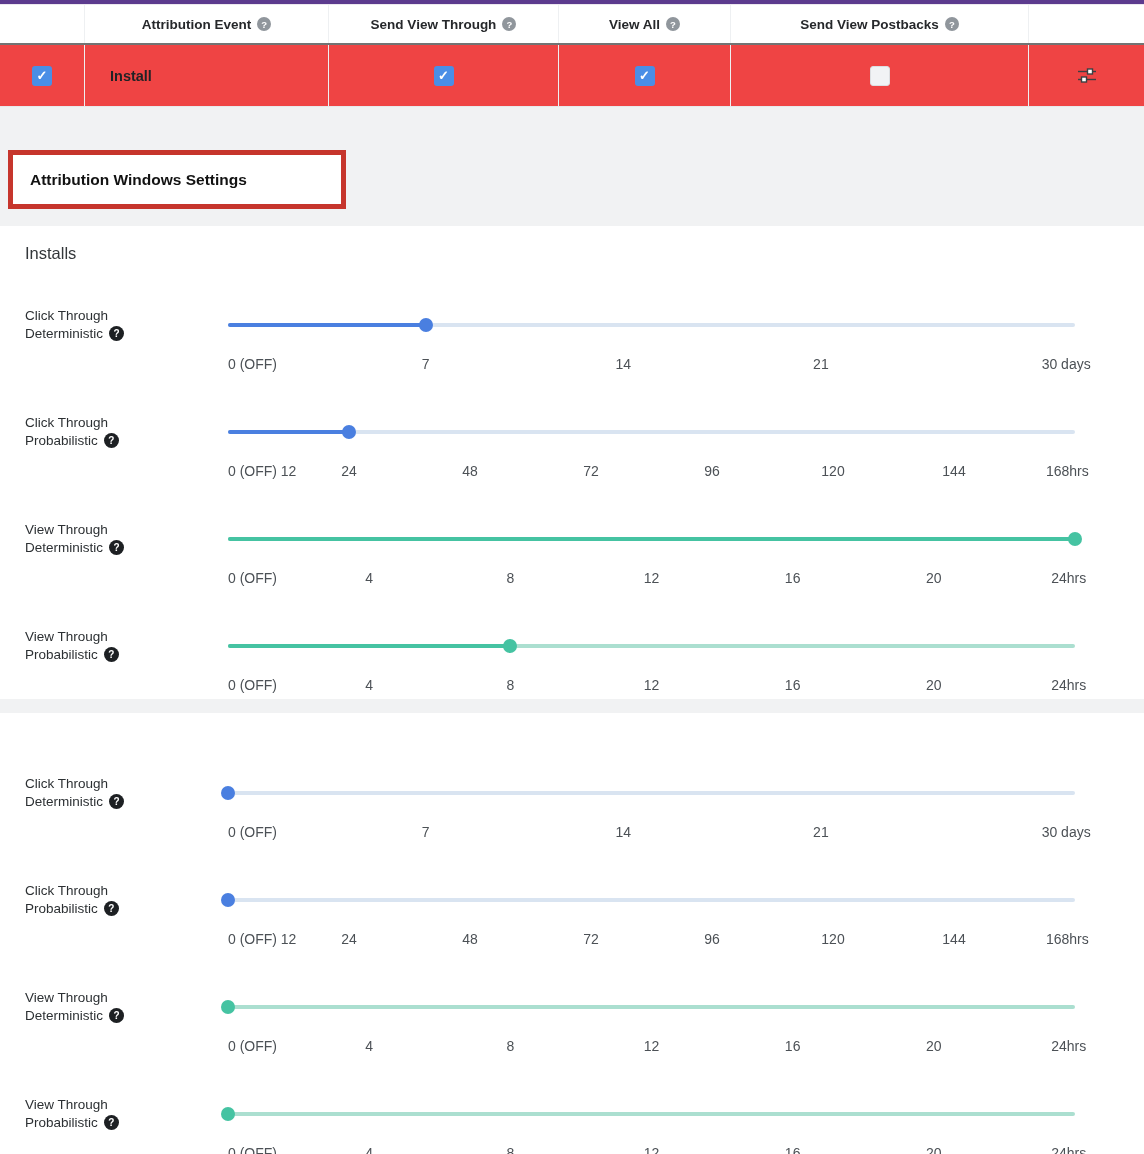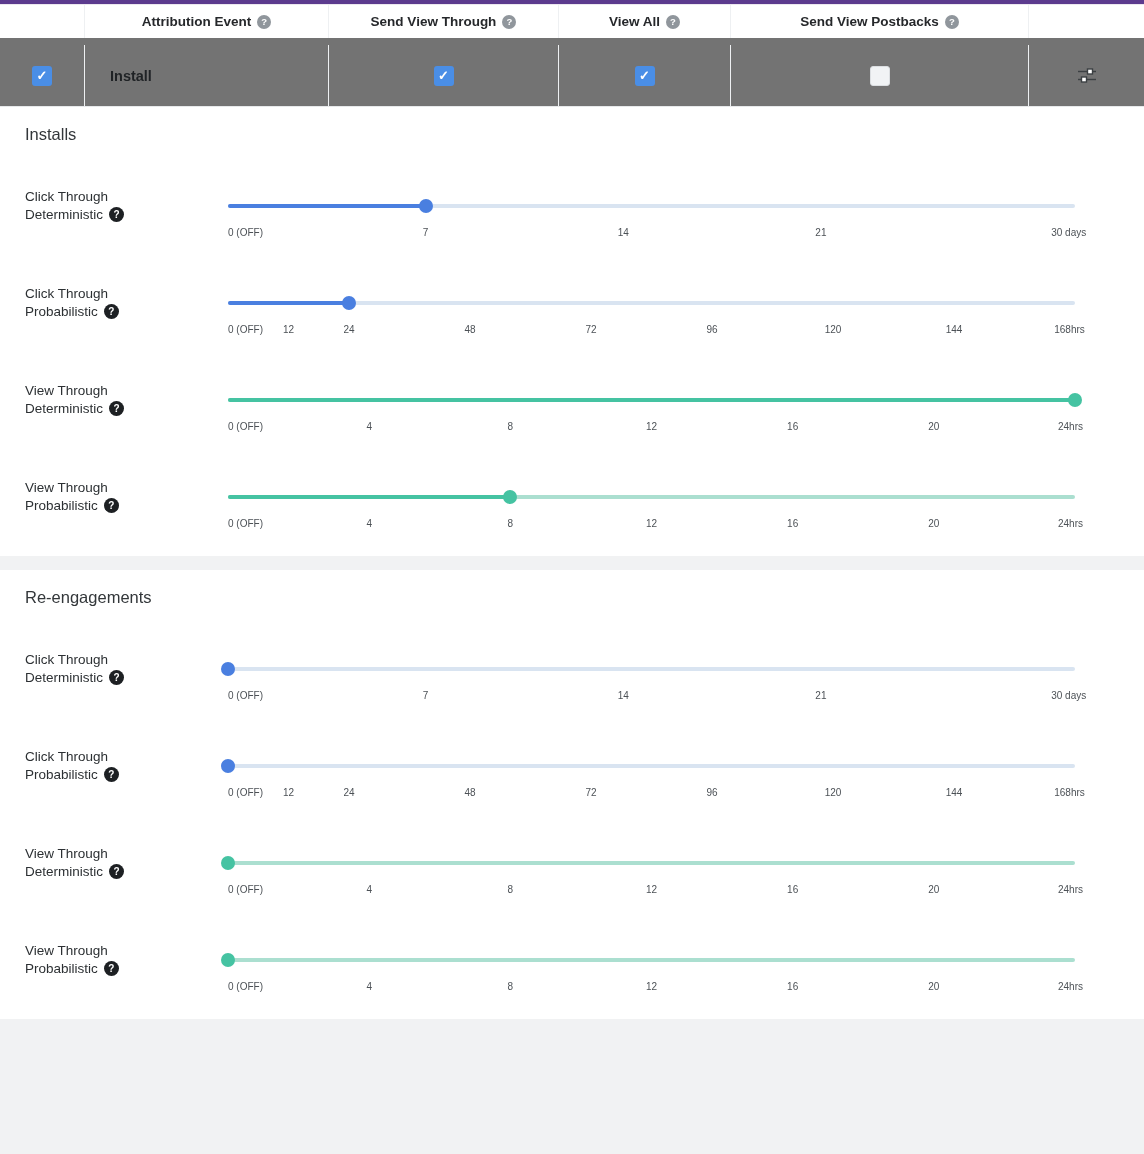--- a/index.html
+++ b/index.html
@@ -6,25 +6,25 @@
   html,body { width:1144px; }
   body {
     height:1154px; overflow:hidden; background:#f1f2f3;
     font-family:"Liberation Sans", sans-serif; color:#26282b;
   }
   .top-bar { height:4px; width:100%; }
 
   
   .table { background:#fff; border-bottom:1px solid #e7e9eb; border-top:1px solid #ece8ef; }
   .thead, .tr { display:grid; grid-template-columns:84px 244px 230px 172px 298px 1fr; }
-  .thead { height:40px; border-bottom:7px solid #737373; }
+  .thead { height:40px; border-bottom:2px solid #737373; }
   .th { display:flex; align-items:center; justify-content:center; gap:6px;
         font-size:13.5px; font-weight:700; color:#26282b; border-left:1px solid #eef0f2; }
   .th:first-child { border-left:none; }
-  .tr { height:61px; border-bottom:1px solid #e7e9eb; background:#737373; }
+  .tr { height:61px; border-bottom:1px solid #e7e9eb; background:#ef4444; }
   .tr:last-child { border-bottom:none; }
   .td { display:flex; align-items:center; justify-content:center; border-left:1px solid #eef0f2; }
   .td:first-child { border-left:none; }
   .td.label-cell { justify-content:flex-start; padding-left:25px;
                    font-size:14.5px; font-weight:700; color:#1f2225; }
   .checkbox { width:20px; height:20px; border-radius:3px; display:flex;
               align-items:center; justify-content:center; cursor:pointer; }
   .checkbox.checked { color:#fff; font-size:13px; font-weight:700; }
   .checkbox.checked::after { content:"\2713"; }
   .checkbox.unchecked { background:#f1f3f5; border:1px solid #dcdfe2; }
@@ -36,33 +36,33 @@
   .help.gray { width:14px; height:14px; font-size:9.5px; background:#90969c; }
   .help.dark { width:15px; height:15px; font-size:10px; background:#1d2023; }
 
   
   .band { height:119px; background:#f1f2f3; }
   .annotation-box { position:relative; top:43px; margin-left:8px; width:338px; height:59px;
                     background:#fff; border:5px solid #c6352c; display:flex; align-items:center;
                     padding-left:17px; font-size:15.5px; font-weight:700; color:#121212; }
 
   
-  .card { background:#fff; padding:18px 0 24px; }
+  .card { background:#fff; padding:18px 0 8px; }
   #sections .card + .card { margin-top:14px; }
   .card-title { margin-left:25px; font-size:16.5px; color:#33373a; }
   .slider-row { display:flex; padding:44px 69px 0 25px; }
   .slider-label { width:178px; font-size:13.5px; color:#2c3033; line-height:1.32; }
   .lbl2 { display:flex; align-items:center; gap:6px; }
   .slider-area { flex:1; margin-left:25px; padding-top:11px; }
   .track-wrap { position:relative; height:14px; cursor:pointer; }
   .track { position:absolute; left:0; right:0; top:5px; height:4px; border-radius:2px; }
   .fill  { position:absolute; left:0; top:5px; height:4px; border-radius:2px; }
   .handle { position:absolute; top:0; width:14px; height:14px; border-radius:50%;
             transform:translateX(-50%); cursor:grab; }
-  .ticks { position:relative; height:14px; margin-top:14px; font-size:10px; color:#4c5156; }
+  .ticks { position:relative; height:14px; margin-top:24px; font-size:14px; color:#4c5156; }
   .ticks span { position:absolute; top:0; transform:translateX(-50%); white-space:nowrap; }
   .ticks span.first { transform:none; }
   .ticks span.last  { transform:translateX(-68%); }
 </style>
 </head>
 <body>
 
 <div class="page">
 
   <div class="top-bar" style="background: rgb(92, 59, 142);"></div>
@@ -111,20 +111,25 @@
         <rect x="10.5" y="2" width="5" height="5" fill="#fff" stroke="#3c4043" stroke-width="1.4"></rect>
         <line x1="1" y1="12.5" x2="19" y2="12.5" stroke="#3c4043" stroke-width="1.4"></line>
         <rect x="4.5" y="10" width="5" height="5" fill="#fff" stroke="#3c4043" stroke-width="1.4"></rect>
       </svg>
     </div>
   </div>
 
 </div>
   </div>
 
+  <div class="band">
+    <div class="annotation-box" style="border-color: rgb(198, 53, 44);">
+      <span>Attribution Windows Settings</span>
+    </div>
+  </div>
 
   <div id="sections">
   <div class="card">
     <div class="card-title">Installs</div>
     <div>
   <div class="slider-row">
     <div class="slider-label">
       <div>Click Through</div>
       <div class="lbl2">
         <span>Deterministic</span>
@@ -223,21 +228,20 @@
                 <span style="left: 66.6667%;">16</span>
                 <span style="left: 83.3333%;">20</span>
                 <span class="last" style="left: 100%;">24hrs</span>
               </div>
     </div>
   </div>
 </div>
   </div>
 
   <div class="card">
-    <div class="card-title">Re-engagements</div>
     <div>
   <div class="slider-row">
     <div class="slider-label">
       <div>Click Through</div>
       <div class="lbl2">
         <span>Deterministic</span>
         <span class="help dark">?</span>
       </div>
     </div>
     <div class="slider-area">

